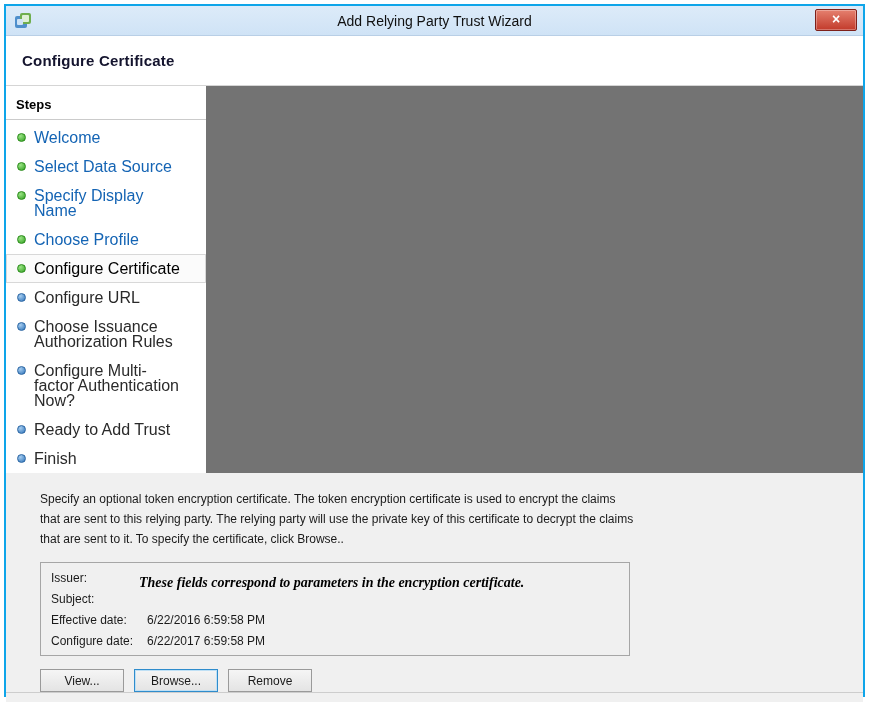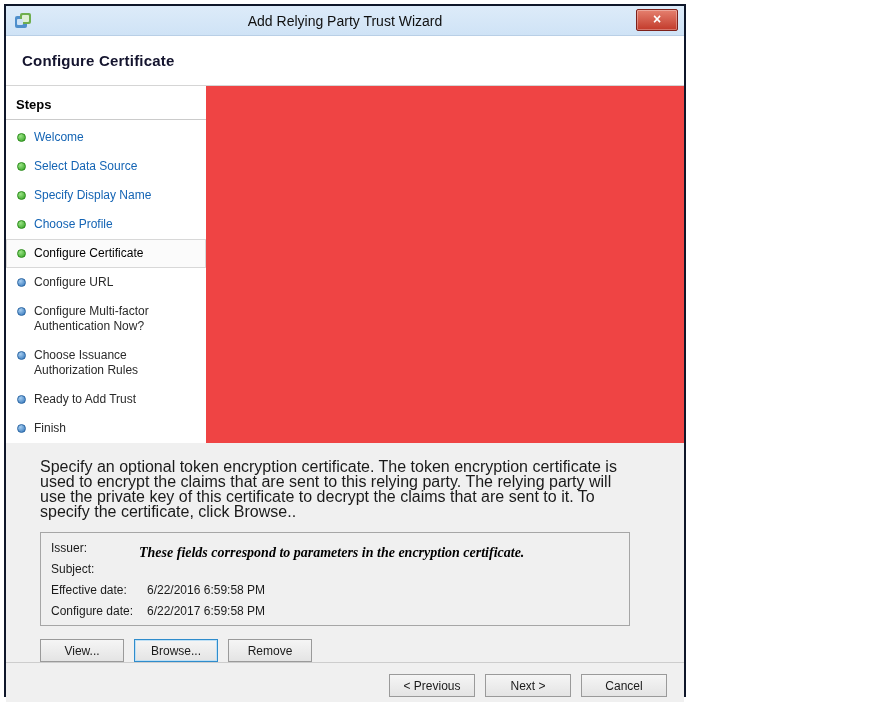--- a/index.html
+++ b/index.html
@@ -2,22 +2,22 @@
 <html><head>
 <meta charset="utf-8">
 <style>
   * { box-sizing: border-box; }
   html,body { margin:0; padding:0; }
   body {
     width:870px; height:702px; background:#ffffff; position:relative;
     font-family:"Liberation Sans", sans-serif; overflow:hidden;
   }
   .window {
-    position:absolute; left:4px; top:4px; width:682px; height:693px;
-    border:2px solid #0f172a; background:#ef4444;
+    position:absolute; left:4px; top:4px; width:861px; height:693px;
+    border:2px solid #0ea5e9; background:#737373;
   }
   
   .titlebar {
     height:30px; background:linear-gradient(#ddebf9,#cfe3f6);
     border-bottom:1px solid #b9cfe6; position:relative;
     display:flex; align-items:center;
   }
   .titlebar .title {
     position:absolute; left:0; right:0; text-align:center;
     font-size:14px; color:#101010;
@@ -42,38 +42,38 @@
   }
   
   .body { display:flex; height:608px;flex-direction:column; }
   .sidebar { width:200px; background:#ffffff; padding-top:8px; flex:none; }
   .steps-header {
     font-size:13px; font-weight:bold; color:#000;
     padding:3px 0 7px 10px; border-bottom:1px solid #cbcbcb; margin-bottom:3px;
   }
   .step {
     display:flex; align-items:flex-start;
-    padding:6px 6px 6px 10px; font-size:12px; line-height:15px;
+    padding:6px 6px 6px 10px; font-size:16px; line-height:15px;
     border:1px solid transparent;
   }
   .bullet {
     width:9px; height:9px; border-radius:50%; flex:none; margin:3px 8px 0 0;
   }
   .bullet.done { background:radial-gradient(circle at 35% 30%, #9be486, #2f9e1e); border:1px solid #2a8c1a; }
   .bullet.todo { background:radial-gradient(circle at 35% 30%, #a6cdf0, #2c71b8); border:1px solid #2b66a3; }
   .step .label { max-width:152px; }
   .step.done .label { color:#1464b4; }
   .step.current { border-color:#d8d8d8; background:#fbfbfb; }
   .step.current .label { color:#000; }
   .step.todo .label { color:#2a2a2a; }
 
   .main { flex:1; background:#f0f0f0; display:flex; flex-direction:column; }
   .content { flex:1; padding:16px 24px 0 34px; }
   .instructions {
-    font-size:16px; line-height:15px; color:#1a1a1a; max-width:594px;
+    font-size:12px; line-height:20px; color:#1a1a1a; max-width:594px;
   }
   
   .cert-box {
     position:relative; margin-top:13px; width:590px; height:94px;
     border:1px solid #a6a6a6; padding:8px 10px;
   }
   .cert-row { display:flex; font-size:12px; line-height:15px; margin-bottom:6px; }
   .cert-label { width:96px; flex:none; color:#1a1a1a; }
   .cert-value { color:#1a1a1a; }
   .annotation {
@@ -145,25 +145,25 @@
       <div class="step current">
         <span class="bullet done"></span>
         <span class="label">Configure Certificate</span>
       </div>
       <div class="step todo">
         <span class="bullet todo"></span>
         <span class="label">Configure URL</span>
       </div>
       <div class="step todo">
         <span class="bullet todo"></span>
+        <span class="label">Choose Issuance Authorization Rules</span>
+      </div>
+      <div class="step todo">
+        <span class="bullet todo"></span>
         <span class="label">Configure Multi-factor Authentication Now?</span>
-      </div>
-      <div class="step todo">
-        <span class="bullet todo"></span>
-        <span class="label">Choose Issuance Authorization Rules</span>
       </div>
       <div class="step todo">
         <span class="bullet todo"></span>
         <span class="label">Ready to Add Trust</span>
       </div>
       <div class="step todo">
         <span class="bullet todo"></span>
         <span class="label">Finish</span>
       </div>
     </div>

